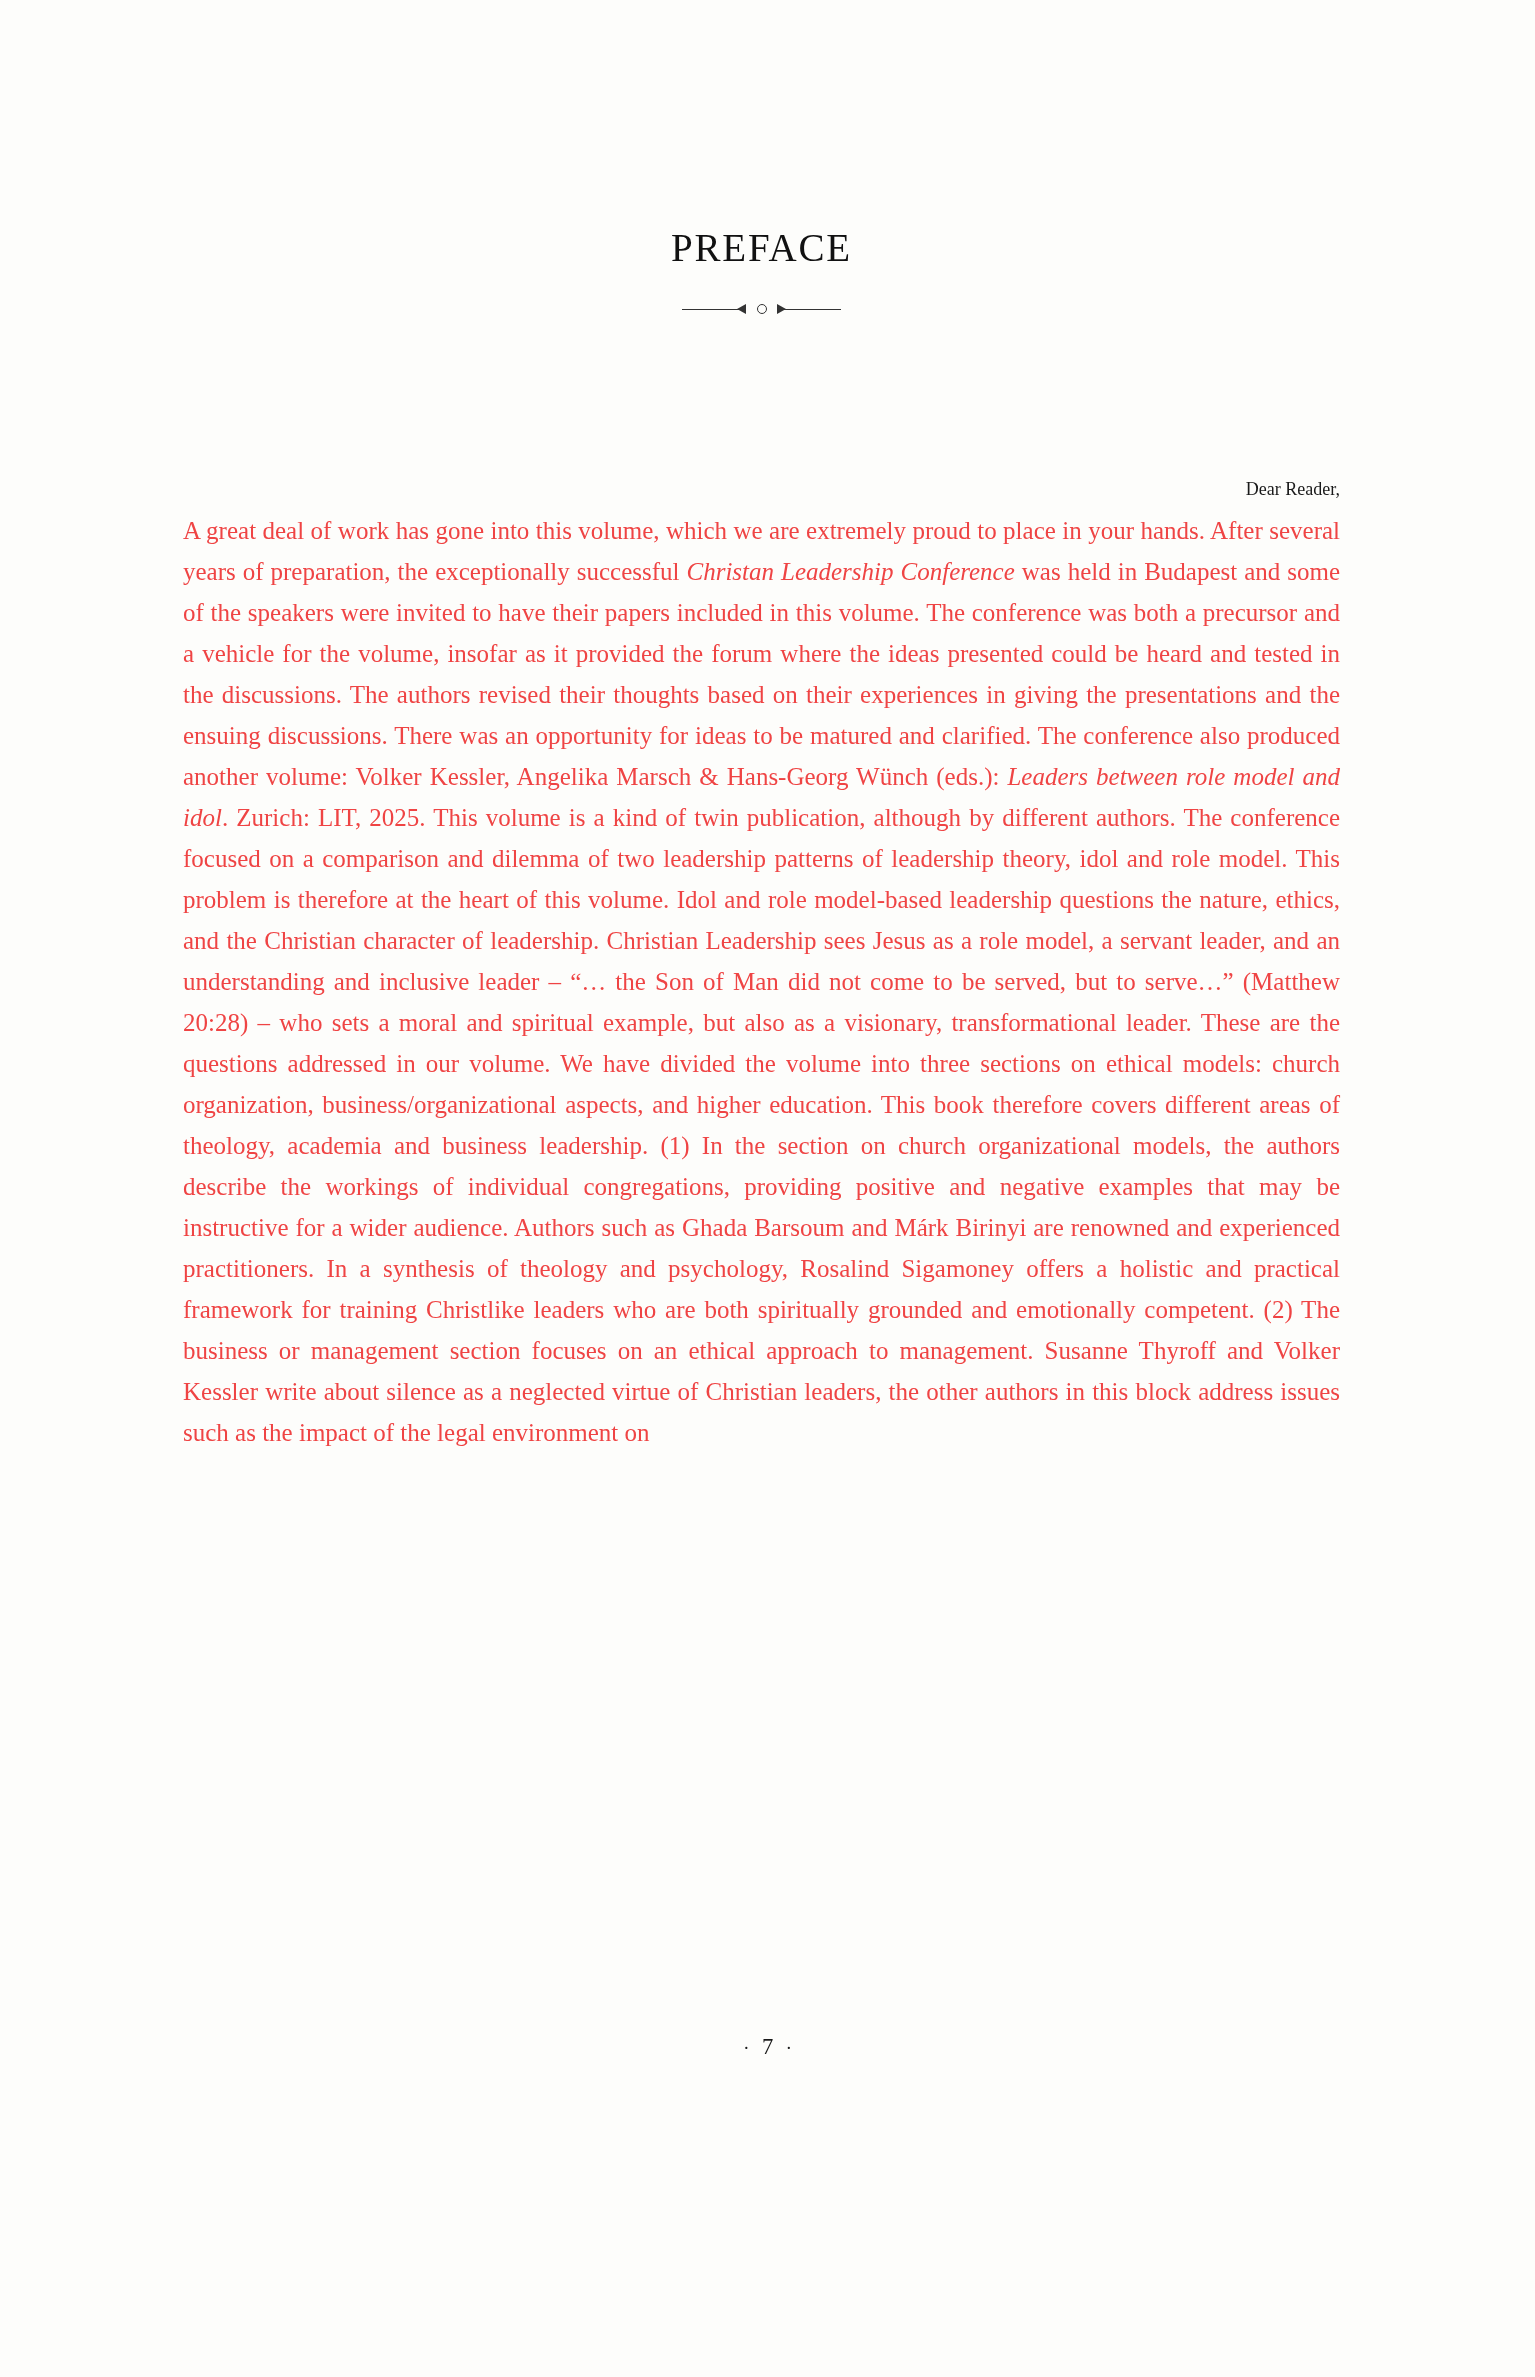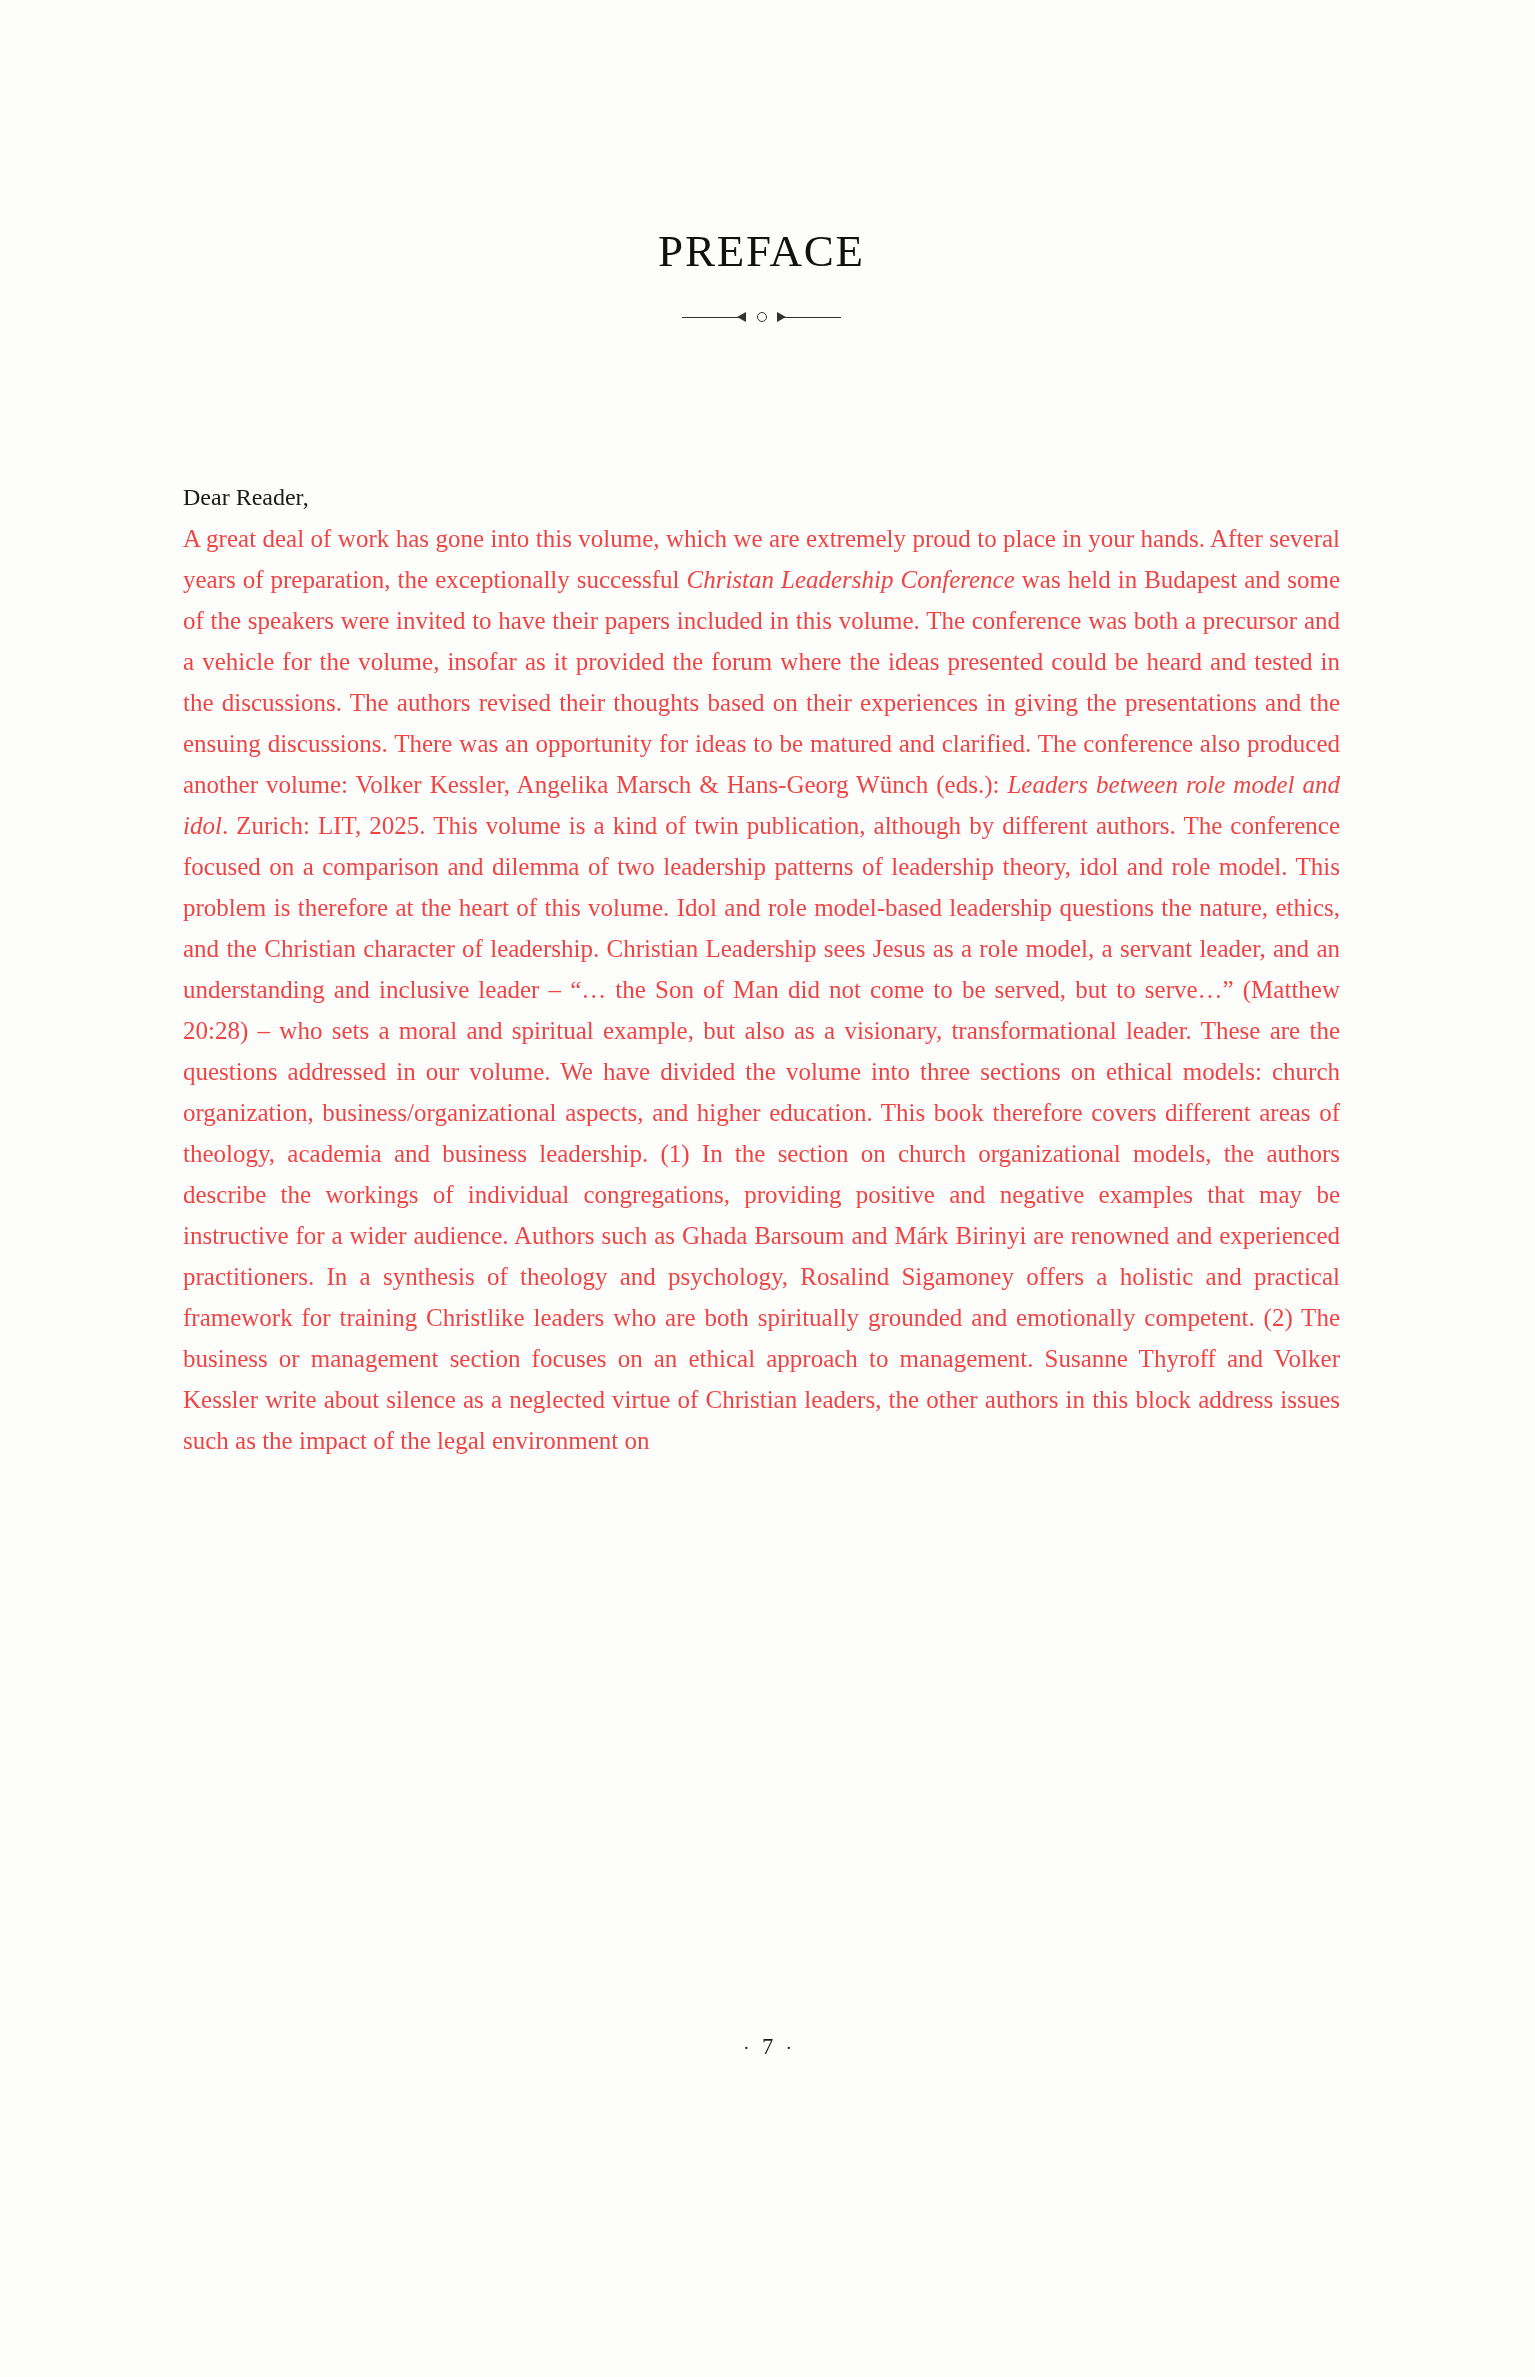--- a/index.html
+++ b/index.html
@@ -24,21 +24,21 @@
     background: #fdfdfb;
   }
   .content {
     position: absolute;
     left: 183px;
     top: 0;
     width: 1157px;
   }
   .page-title {
     text-align: center;
-    font-size: 45px;
+    font-size: 39px;
     letter-spacing: 1.8px;
     margin-top: 225px;
     font-weight: 400;
     color: #111;
     font-family: "Liberation Serif", serif;
   }
   .ornament {
     margin: 28.5px auto 0 auto;
     width: 159px;
     height: 22px;
@@ -85,23 +85,23 @@
   }
   .body-block {
     margin-top: 0;
     font-size: 25px;
     line-height: 41px;
     text-align: justify;
     color: #ef4444;
   }
   .salutation {
     margin-top: 148px;
-    font-size: 24px;
+    font-size: 18px;
     line-height: 41px;
-    text-align: left;
+    text-align: right;
   }
   em.title-italic {
     font-style: italic;
   }
   .folio {
     position: absolute;
     left: 0;
     right: 0;
     top: 2034px;
     text-align: center;

